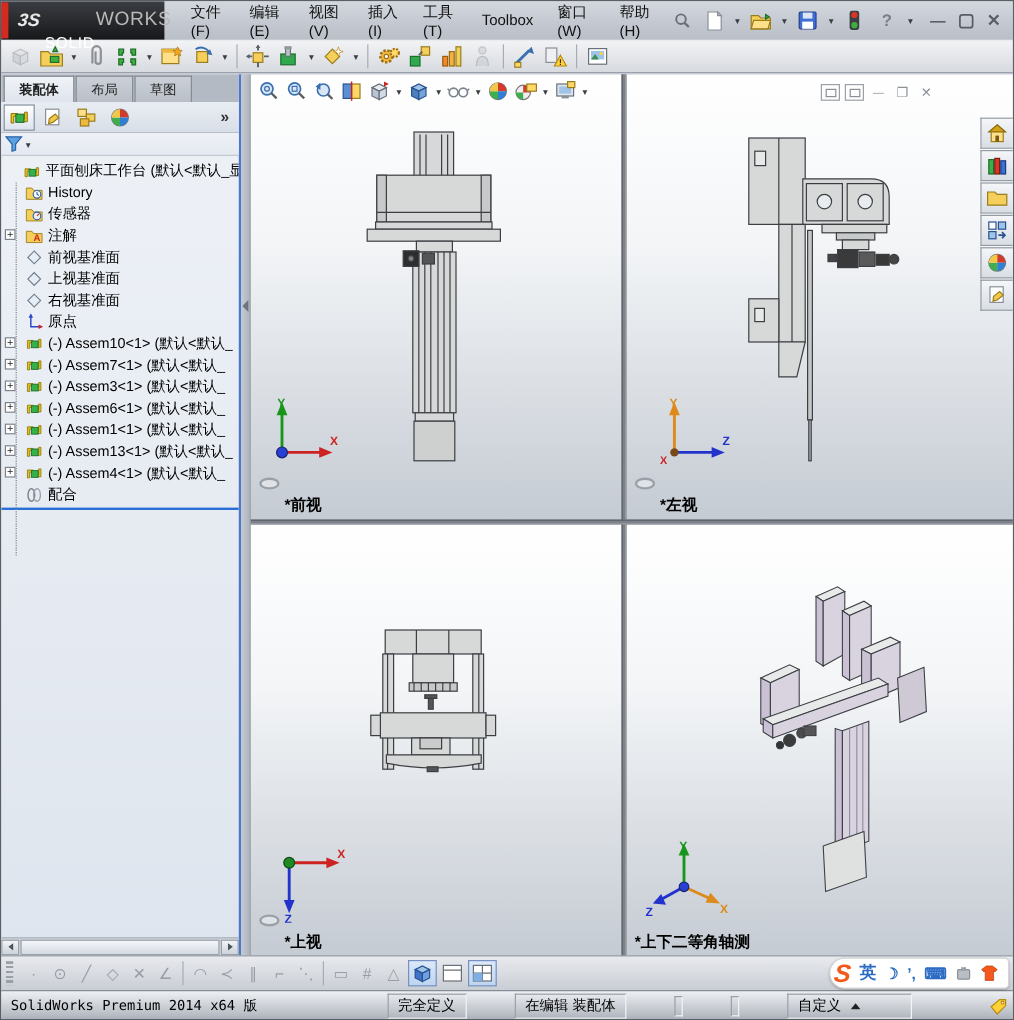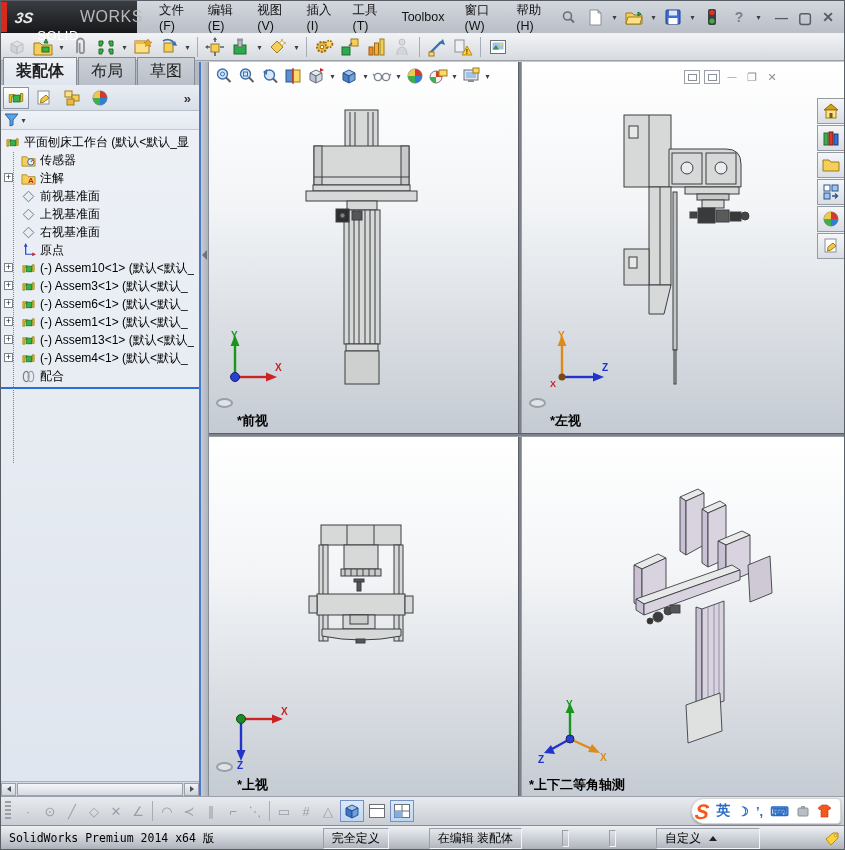--- a/index.html
+++ b/index.html
@@ -31,33 +31,33 @@
   .tsep{width:1px;height:20px;background:#a7adb6;margin:0 3px;flex:none;}
   .dis{opacity:.45;}
 
   
   .main{display:flex;height:735px;border-top:1px solid #c6cad1;}
   .leftpanel{width:200px;flex:none;background:linear-gradient(#eef2f7,#dfe5ee);border-right:2px solid #4a78cc;display:flex;flex-direction:column;position:relative;}
   .vsplit{width:8px;flex:none;background:linear-gradient(90deg,#c6cbd3,#aeb4bd);border-right:1px solid #878d96;position:relative;}
   .vsplit .notch{position:absolute;top:188px;left:1px;width:0;height:0;border-top:5px solid transparent;border-bottom:5px solid transparent;border-right:5px solid #6d7480;}
 
   .cmdtabs{display:flex;height:23px;background:#b4bac3;align-items:flex-end;padding-left:2px;gap:1px;flex:none;}
-  .ctab{font-size:16px;padding:3px 12px 3px;border:1px solid #868d97;border-bottom:none;background:linear-gradient(#ccd1d8,#b9bfc8);color:#222;}
+  .ctab{font-size:11px;padding:3px 12px 3px;border:1px solid #868d97;border-bottom:none;background:linear-gradient(#ccd1d8,#b9bfc8);color:#222;}
   .ctab.on{background:linear-gradient(#f0f3f7,#dfe5ee);font-weight:bold;}
   .fmtabs{display:flex;height:26px;align-items:center;padding:1px 2px;gap:2px;background:linear-gradient(#e9edf3,#d9dfe8);border-bottom:1px solid #b9bfc8;flex:none;}
   .fmbtn{width:26px;height:22px;display:flex;align-items:center;justify-content:center;border:1px solid transparent;}
   .fmbtn.on{border:1px solid #7d8folder490;border:1px solid #8a93a0;background:linear-gradient(#ffffff,#dde4ee);}
   .chev{margin-left:auto;padding-right:6px;color:#333;}
   .chev::after{content:"»";font-size:13px;font-weight:bold;}
   .filterrow{height:19px;display:flex;align-items:center;padding-left:3px;border-bottom:1px solid #c3c9d2;flex:none;background:linear-gradient(#eef2f7,#e4e9f1);}
 
   .tree{flex:1;position:relative;padding-top:3px;overflow:hidden;}
   .guide{position:absolute;left:12px;top:22px;bottom:318px;border-left:1px dotted #7b828c;}
   .trow{display:flex;align-items:center;height:18px;padding-left:20px;position:relative;}
-  .trow.root{padding-left:4px;}
+  .trow.root{padding-left:18px;align-items:flex-end;}
   .tl{font-size:12px;color:#000;white-space:nowrap;overflow:hidden;margin-left:4px;}
   .exp{position:absolute;left:3px;top:4px;width:9px;height:9px;border:1px solid #7b828c;background:#fff;font-size:9px;line-height:7px;text-align:center;color:#222;}
   .exp::before{content:"+";}
   .ti{width:15px;height:15px;flex:none;}
   .endline{height:2px;background:#2a6fd6;margin-top:2px;}
   .hscroll{height:15px;flex:none;background:#d4d9e0;border-top:1px solid #aab0ba;display:flex;align-items:center;}
   .sbtn{width:15px;height:13px;background:linear-gradient(#f2f4f7,#cdd3db);border:1px solid #9aa1ab;display:flex;align-items:center;justify-content:center;}
   .arrL{width:0;height:0;border-top:3px solid transparent;border-bottom:3px solid transparent;border-right:4px solid #4a5058;}
   .arrR{width:0;height:0;border-top:3px solid transparent;border-bottom:3px solid transparent;border-left:4px solid #4a5058;}
   .sthumb{flex:1;height:13px;background:linear-gradient(#f4f6f9,#d4dae2);border:1px solid #9aa1ab;margin:0 1px;}
@@ -363,20 +363,28 @@
               <path d="M2 5h5v2H4v5H2z" fill="#e8c21a" stroke="#8a7200" stroke-width=".7"></path>
               <path d="M14 11H9V9h3V4h2z" fill="#e8c21a" stroke="#8a7200" stroke-width=".7"></path>
               <rect x="5.5" y="5.5" width="6" height="6" fill="#35b14a" stroke="#1c6f2a" stroke-width=".8"></rect>
             </svg>
           <span class="tl">平面刨床工作台 (默认&lt;默认_显</span>
         </div>
 
         <div class="trow">
           <svg class="ti" viewBox="0 0 16 16">
               <path d="M1 4h5l1.5 2H15v8H1z" fill="#f6cf5a" stroke="#9a7d1c" stroke-width=".8"></path>
+              <circle cx="10.5" cy="9.5" r="3.4" fill="#fff" stroke="#2a62a8"></circle>
+              <path d="M10.5 7.5v2l1.6 1" fill="none" stroke="#2a62a8"></path>
+            </svg>
+          <span class="tl">History</span>
+        </div>
+        <div class="trow">
+          <svg class="ti" viewBox="0 0 16 16">
+              <path d="M1 4h5l1.5 2H15v8H1z" fill="#f6cf5a" stroke="#9a7d1c" stroke-width=".8"></path>
               <circle cx="10.5" cy="9.5" r="3.4" fill="#e8f0fa" stroke="#2a62a8"></circle>
               <path d="M10.5 9.5L12.5 7.5" stroke="#d43a2a" stroke-width="1.1"></path>
             </svg>
           <span class="tl">传感器</span>
         </div>
         <div class="trow">
           <span class="exp"></span>
           <svg class="ti" viewBox="0 0 16 16">
               <path d="M1 4h5l1.5 2H15v8H1z" fill="#f6cf5a" stroke="#9a7d1c" stroke-width=".8"></path>
               <text x="10.5" y="12.6" text-anchor="middle" font-size="8.5" font-weight="bold" fill="#c22" font-family="Liberation Sans">A</text>
@@ -411,20 +419,29 @@
         </div>
 
         <div class="trow">
           <span class="exp"></span>
           <svg class="ti" viewBox="0 0 16 16">
               <path d="M2 5h5v2H4v5H2z" fill="#e8c21a" stroke="#8a7200" stroke-width=".7"></path>
               <path d="M14 11H9V9h3V4h2z" fill="#e8c21a" stroke="#8a7200" stroke-width=".7"></path>
               <rect x="5.5" y="5.5" width="6" height="6" fill="#35b14a" stroke="#1c6f2a" stroke-width=".8"></rect>
             </svg>
           <span class="tl">(-) Assem10&lt;1&gt; (默认&lt;默认_</span>
+        </div>
+        <div class="trow">
+          <span class="exp"></span>
+          <svg class="ti" viewBox="0 0 16 16">
+              <path d="M2 5h5v2H4v5H2z" fill="#e8c21a" stroke="#8a7200" stroke-width=".7"></path>
+              <path d="M14 11H9V9h3V4h2z" fill="#e8c21a" stroke="#8a7200" stroke-width=".7"></path>
+              <rect x="5.5" y="5.5" width="6" height="6" fill="#35b14a" stroke="#1c6f2a" stroke-width=".8"></rect>
+            </svg>
+          <span class="tl">(-) Assem7&lt;1&gt; (默认&lt;默认_</span>
         </div>
         <div class="trow">
           <span class="exp"></span>
           <svg class="ti" viewBox="0 0 16 16">
               <path d="M2 5h5v2H4v5H2z" fill="#e8c21a" stroke="#8a7200" stroke-width=".7"></path>
               <path d="M14 11H9V9h3V4h2z" fill="#e8c21a" stroke="#8a7200" stroke-width=".7"></path>
               <rect x="5.5" y="5.5" width="6" height="6" fill="#35b14a" stroke="#1c6f2a" stroke-width=".8"></rect>
             </svg>
           <span class="tl">(-) Assem3&lt;1&gt; (默认&lt;默认_</span>
         </div>

